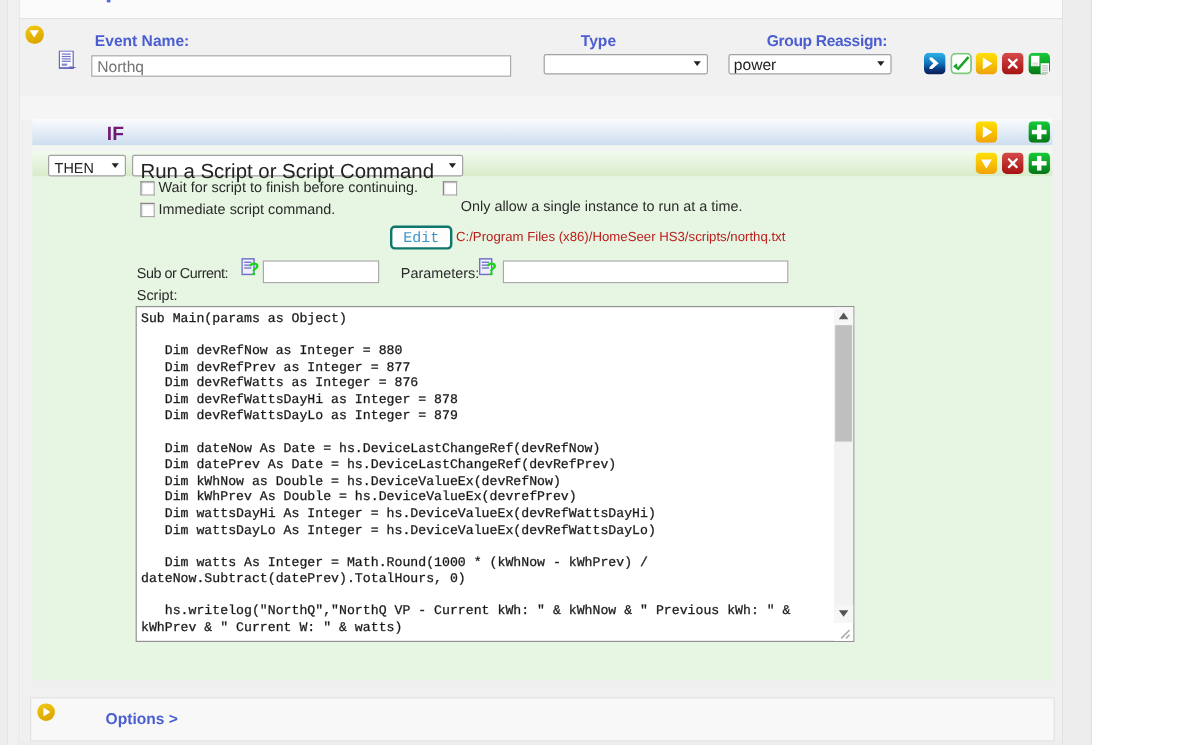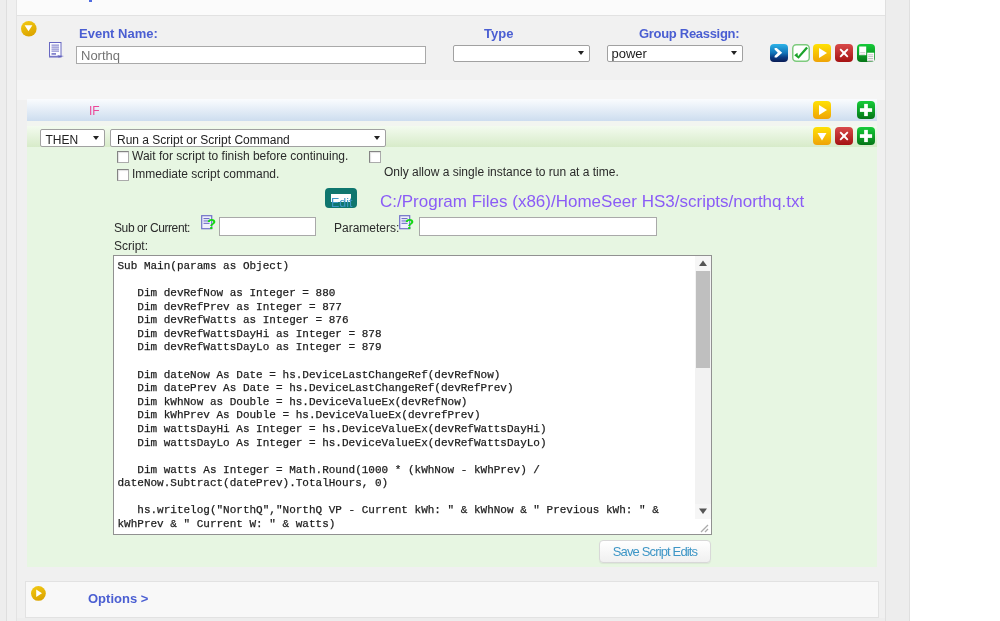--- a/index.html
+++ b/index.html
@@ -1,20 +1,20 @@
 <!DOCTYPE html>
 <html><head>
 <meta charset="utf-8">
 <style>
 * { margin:0; padding:0; box-sizing:border-box; }
 html,body { width:1000px; height:621px; background:#fff; font-family:"Liberation Sans",sans-serif; overflow:hidden; }
 .abs { position:absolute; }
 #page { position:relative; width:1000px; height:621px; }
 .lbl { color:#4a5ed2; font-weight:bold; font-size:13px;padding-left:32px; }
-.sel { background:#fff; border:1px solid #a1a1a1; border-radius:2px; font-size:12px; color:#222; }
+.sel { background:#fff; border:1px solid #a1a1a1; border-radius:2px; font-size:17px; color:#222; }
 .sel .arr { position:absolute; right:5px; top:50%; margin-top:-2.5px; width:0; height:0; border-left:3.5px solid transparent; border-right:3.5px solid transparent; border-top:4.5px solid #222; }
 input.txt { border:1px solid #a9a9a9; background:#fff; font-family:"Liberation Sans",sans-serif; }
 .cb { width:12px; height:12px; background:#fff; border:1px solid; border-color:#848484 #ababab #ababab #848484; box-shadow:inset 1px 1px 1px rgba(0,0,0,0.12); position:absolute; }
 .gtext { font-size:12px; color:#2a2a2a; position:absolute; }
 </style>
 </head>
 <body>
 <div id="page">
 
   <div class="abs" style="left:0;top:0;width:6px;height:621px;background:#ededed"></div>
@@ -119,21 +119,21 @@
     <rect x="3.2" y="9.8" width="5" height="0.8" fill="#c9c9c9"></rect>
     <rect x="10.2" y="8.7" width="7" height="8.7" fill="#fff"></rect>
     <rect x="11.2" y="10.4" width="5" height="0.9" fill="#b9b9b9"></rect>
     <rect x="11.2" y="12.2" width="5" height="0.9" fill="#b9b9b9"></rect>
     <rect x="11.2" y="14" width="5" height="0.9" fill="#b9b9b9"></rect>
     <rect x="11.2" y="15.8" width="5" height="0.9" fill="#b9b9b9"></rect>
   </svg>
 
   <div class="abs" style="left:27px;top:99px;width:850px;height:22px;background:linear-gradient(#fafcfe,#cdddef)"></div>
   <div class="abs" style="left:27px;top:121px;width:850px;height:5px;background:#f2f5f0"></div>
-  <div class="abs" style="left:89px;top:103.5px;font-size:12px;font-weight:normal;color:#ec4899">IF</div>
+  <div class="abs" style="left:89px;top:103.5px;font-size:16px;font-weight:bold;color:#701a75">IF</div>
   <svg class="abs" style="left:813px;top:101px" width="18" height="18">
     <rect width="18" height="18" rx="4" fill="url(#ygrad)"></rect>
     <polygon points="6,4 14,9 6,14" fill="#fff"></polygon>
   </svg>
   <svg class="abs" style="left:857px;top:101px" width="18" height="18">
     <rect width="18" height="18" rx="4" fill="url(#ggrad)"></rect>
     <rect x="2.9" y="7.2" width="12.2" height="3.7" fill="#fff"></rect>
     <rect x="7.15" y="2.9" width="3.7" height="12.2" fill="#fff"></rect>
   </svg>
 
@@ -156,22 +156,22 @@
     <rect x="7.15" y="2.9" width="3.7" height="12.2" fill="#fff"></rect>
   </svg>
 
   <div class="cb" style="left:117px;top:151px;"></div>
   <div class="gtext" style="left:132px;top:149px;">Wait for script to finish before continuing.</div>
   <div class="cb" style="left:369px;top:151px;"></div>
   <div class="gtext" style="left:384px;top:149px;margin-top:16px;">Only allow a single instance to run at a time.</div>
   <div class="cb" style="left:117px;top:169px;"></div>
   <div class="gtext" style="left:132px;top:167px;">Immediate script command.</div>
 
-  <div class="abs" style="left:325px;top:188px;width:32px;height:20px;background:#fdfdfd;border:6px solid #0f766e;border-radius:4px;color:#3e96c6;font-size:12.5px;text-align:center;line-height:18px;">Edit</div>
-  <div class="abs" style="left:380px;top:191.5px;font-size:17px;color:#8b5cf6">C:/Program Files (x86)/HomeSeer HS3/scripts/northq.txt</div>
+  <div class="abs" style="left:325px;top:188px;width:52px;height:20px;background:#fdfdfd;border:2px solid #0f766e;border-radius:4px;color:#3e96c6;font-size:12.5px;text-align:center;line-height:18px;font-family:Liberation Mono, monospace;">Edit</div>
+  <div class="abs" style="left:380px;top:191.5px;font-size:11px;color:#b91c1c">C:/Program Files (x86)/HomeSeer HS3/scripts/northq.txt</div>
 
   <div class="gtext" style="left:114px;top:221px;letter-spacing:-0.4px;">Sub or Current:</div>
   <svg class="abs" style="left:201px;top:215px" width="15" height="17">
     <rect x="0.7" y="0.7" width="10" height="13" fill="#f0f0fb" stroke="#7070c8" stroke-width="1.2"></rect>
     <rect x="2.5" y="3" width="6" height="1.1" fill="#7070c8"></rect>
     <rect x="2.5" y="5.4" width="6" height="1.1" fill="#7070c8"></rect>
     <rect x="2.5" y="7.8" width="6" height="1.1" fill="#7070c8"></rect>
     <text x="6" y="14" font-size="15" font-weight="bold" fill="#12d812" font-family="Liberation Sans">?</text>
   </svg>
   <input class="abs txt" style="left: 219px; top: 217px; width: 97px; height: 19px; font-size: 12px;">
@@ -217,21 +217,20 @@
   <div class="abs" style="left:696px;top:271px;width:14px;height:97px;background:#bfbfbf;"></div>
   <div class="abs" style="left:695px;top:504px;width:16px;height:15px;background:#f6f6f6;"></div>
   <svg class="abs" style="left:695px;top:504px" width="16" height="15">
       <polygon points="8,10 12,4.5 4,4.5" fill="#555"></polygon>
     </svg>
   <div class="abs" style="left:695px;top:519px;width:16px;height:15px;background:#fff;"></div>
   <svg class="abs" style="left:695px;top:519px" width="16" height="15">
     <path d="M6 13 L13 6 M10 13 L13 10" stroke="#aaa" stroke-width="1.3"></path>
   </svg>
 
-  <div class="abs" style="left:599px;top:540px;width:112px;height:23px;background:linear-gradient(#ffffff,#f0f0f0);border:1px solid #d8d8d8;border-radius:4px;color:#3e96c6;font-size:13px;letter-spacing:-0.85px;text-align:center;line-height:21px;box-shadow:0 1px 1px rgba(0,0,0,0.06);">Save Script Edits</div>
 
   <div class="abs" style="left:25px;top:581px;width:854px;height:37px;background:#f8f8f8;border:1px solid #e2e2e2;"></div>
   <svg class="abs" style="left:31px;top:586px" width="15" height="15">
     <circle cx="7.4" cy="7.4" r="7.4" fill="url(#ycirc)"></circle>
     <polygon points="5.2,3.6 11,7.3 5.2,11" fill="#fff"></polygon>
   </svg>
   <div class="abs lbl" style="left:56px;top:590.5px;">Options &gt;</div>
 </div>
 
 </body></html>

